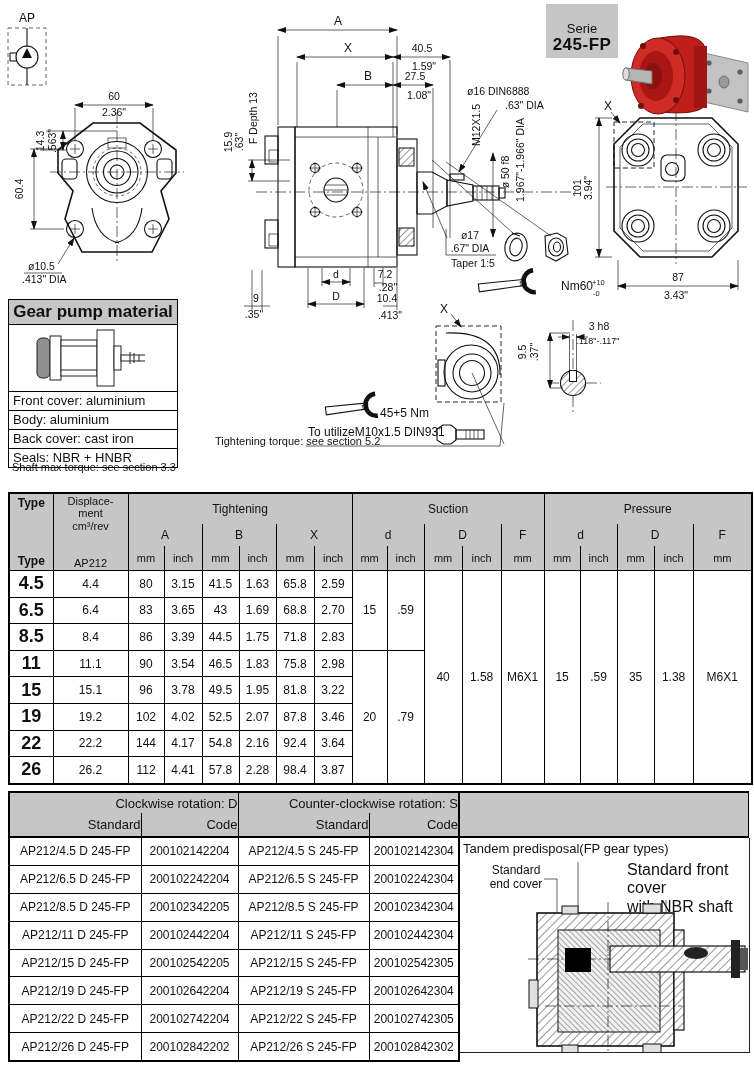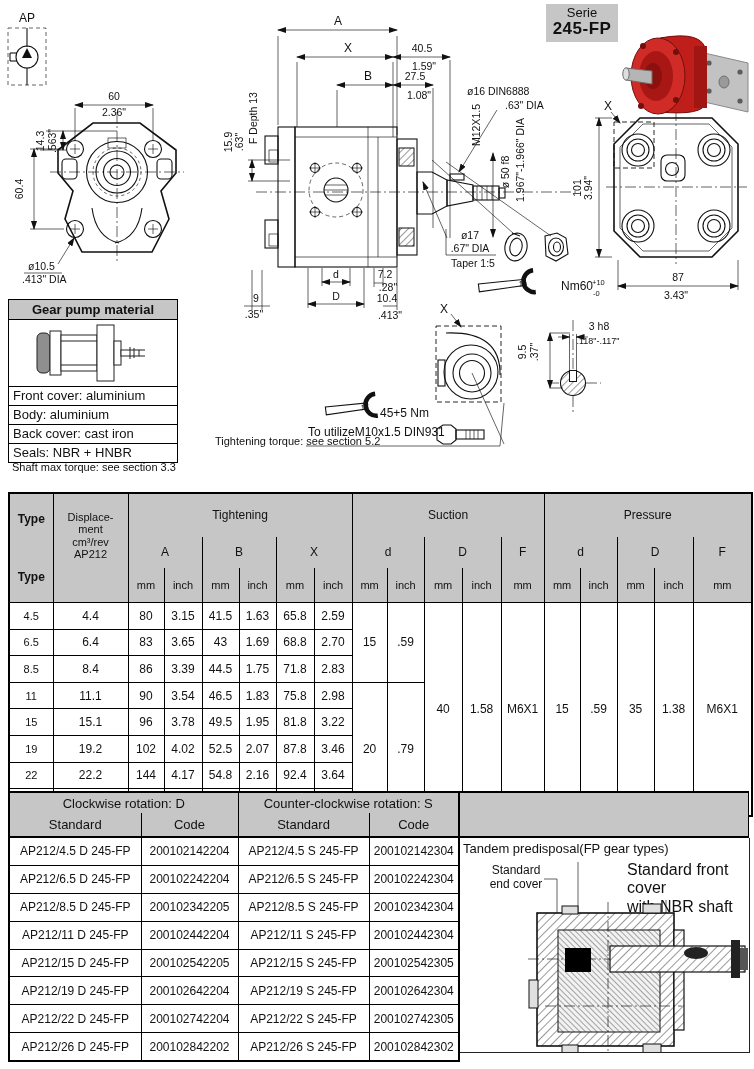--- a/index.html
+++ b/index.html
@@ -9,49 +9,49 @@
   svg{display:block}
   svg text{font-family:"Liberation Sans",sans-serif;fill:#111}
   .t10{font-size:10.5px}.t9{font-size:9px}.t12{font-size:12px}.t7{font-size:7.5px}
   .s{stroke:#111;fill:none;stroke-width:1.1}
   .s2{stroke:#111;fill:none;stroke-width:1.6}
   .thin{stroke:#111;fill:none;stroke-width:.65}
   .cl{stroke:#111;fill:none;stroke-width:.65;stroke-dasharray:11 3 2 3}
   .dsh{stroke:#111;fill:none;stroke-width:.9;stroke-dasharray:5 3}
   .mid{text-anchor:middle}
   
-  #serie{left:546px;top:4px;width:72px;height:36px;background:#c6c6c6;text-align:center;line-height:1.05;padding-top:2px}
+  #serie{left:546px;top:4px;width:72px;height:36px;background:#c6c6c6;text-align:center;line-height:1.05;padding-top:18px}
   #serie .l1{font-size:13px}
   #serie .l2{font-size:17px;font-weight:bold;letter-spacing:.5px}
   
   #matbox{left:8px;top:299px;width:168px;border:1.5px solid #000;background:#fff}
-  #matbox .mb-title{background:#c6c6c6;border-bottom:1px solid #000;font-weight:bold;font-size:13px;text-align:center;padding:2px 0}
+  #matbox .mb-title{background:#c6c6c6;border-bottom:1px solid #000;font-weight:bold;font-size:17px;text-align:center;padding:2px 0}
   #matbox .mb-img{height:66px;display:flex;align-items:center;justify-content:center}
   #matbox .mb-row{border-top:1px solid #000;font-size:13px;padding:1px 3px 2px 4px}
   .note{font-size:11px}
   #note-shaft{left:12px;top:461px}
   #note-tight{left:215px;top:435px}
   
   #maintable{left:8px;top:492px;width:745px;border-collapse:collapse;table-layout:fixed;font-size:12px}
   #maintable{border:2px solid #000}
   #maintable thead{background:#c6c6c6}
   #maintable thead th{font-weight:normal;border-left:1px solid #000;padding:0;vertical-align:middle;text-align:center}
   #maintable thead tr.units th{font-size:11px;height:24px}
   #maintable thead tr.subs th{height:22px}
   #maintable thead tr.groups th{height:30px;font-size:12px}
   #maintable th.typeh{font-weight:bold;font-size:13px}
   #maintable tbody td{border:1px solid #000;text-align:center;height:25.6px;padding:0}
-  #maintable tbody td.typec{font-weight:normal;font-size:11px}
+  #maintable tbody td.typec{font-weight:bold;font-size:18px}
   #maintable tbody tr:last-child td{border-bottom:2px solid #000}
   .typebox{display:flex;flex-direction:column;justify-content:space-between;height:72px;padding:2px 0}
-  .dispbox{display:flex;flex-direction:column;justify-content:flex-start;height:74px;padding:17px 0;font-size:11px;line-height:1.12}
+  .dispbox{display:flex;flex-direction:column;justify-content:space-between;height:74px;padding:1px 0;font-size:11px;line-height:1.12}
   
   #band{left:452px;top:791px;width:296px;height:43px;background:#c6c6c6;border-top:2px solid #000;border-bottom:2px solid #000;border-right:1px solid #000}
   #rottable{left:8px;top:791px;width:452px;border-collapse:collapse;table-layout:fixed;font-size:12px;border:2px solid #000}
-  #rottable thead th{background:#c6c6c6;font-weight:normal;font-size:13px;text-align:center;padding:0}
+  #rottable thead th{background:#c6c6c6;font-weight:normal;font-size:13px;text-align:right;padding:0}
   #rottable thead tr.r1 th{height:20px}
   #rottable thead tr.r2 th{height:23px;border-bottom:2px solid #000}
   #rottable th.sep{border-left:1.5px solid #000}
   #rottable thead tr.r2 th + th{border-left:1px solid #000}
   #rottable tbody td{border:1px solid #000;text-align:center;height:26.9px;padding:0}
   
   #tframe{left:460px;top:838px;width:289px;height:214px;border-right:1px solid #222;border-bottom:1px solid #222}
   #tandem-title{left:463px;top:841px;font-size:13px}
   #lbl-end{left:478px;top:864px;width:76px;text-align:center;font-size:12px;line-height:1.15}
   #lbl-front{left:627px;top:861px;font-size:16px;line-height:1.15}

